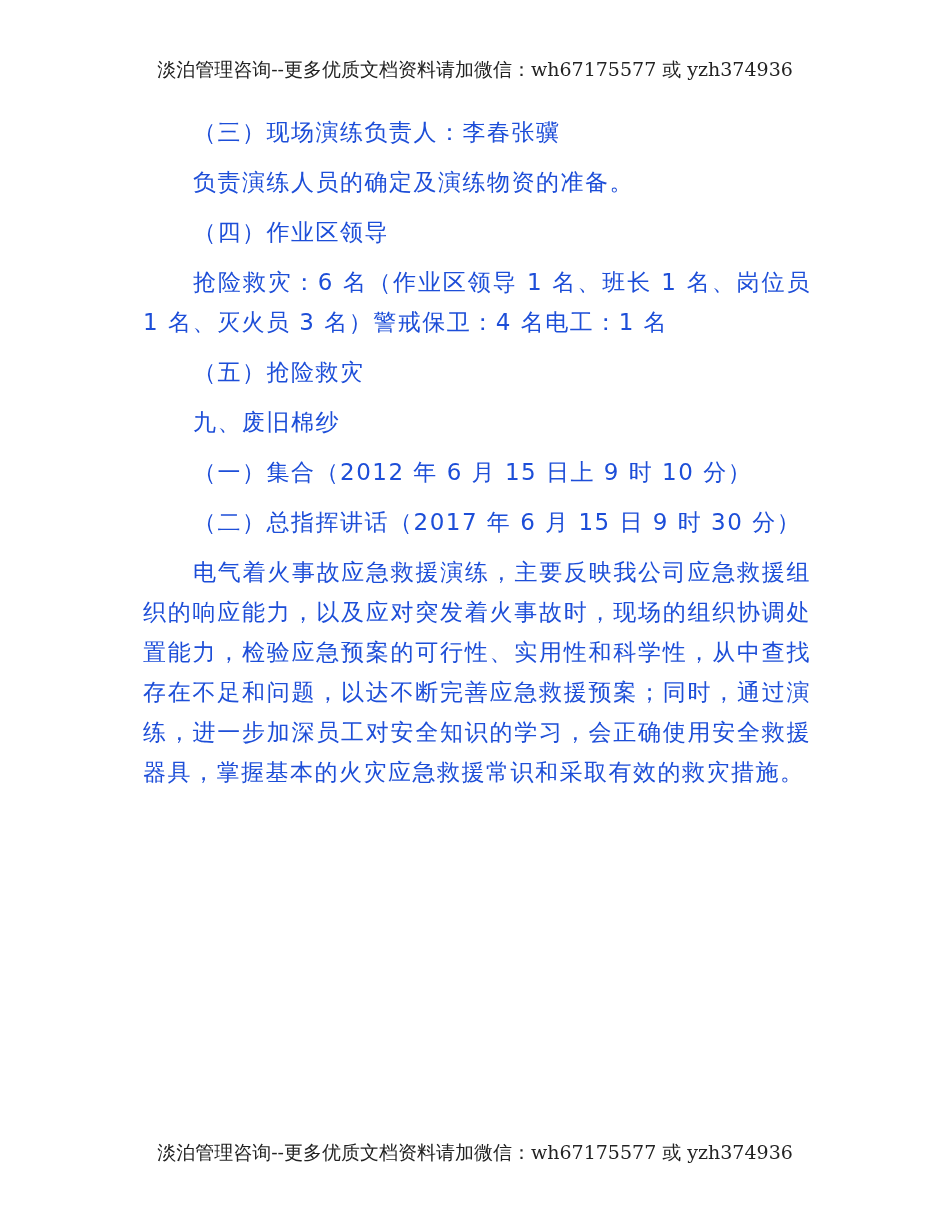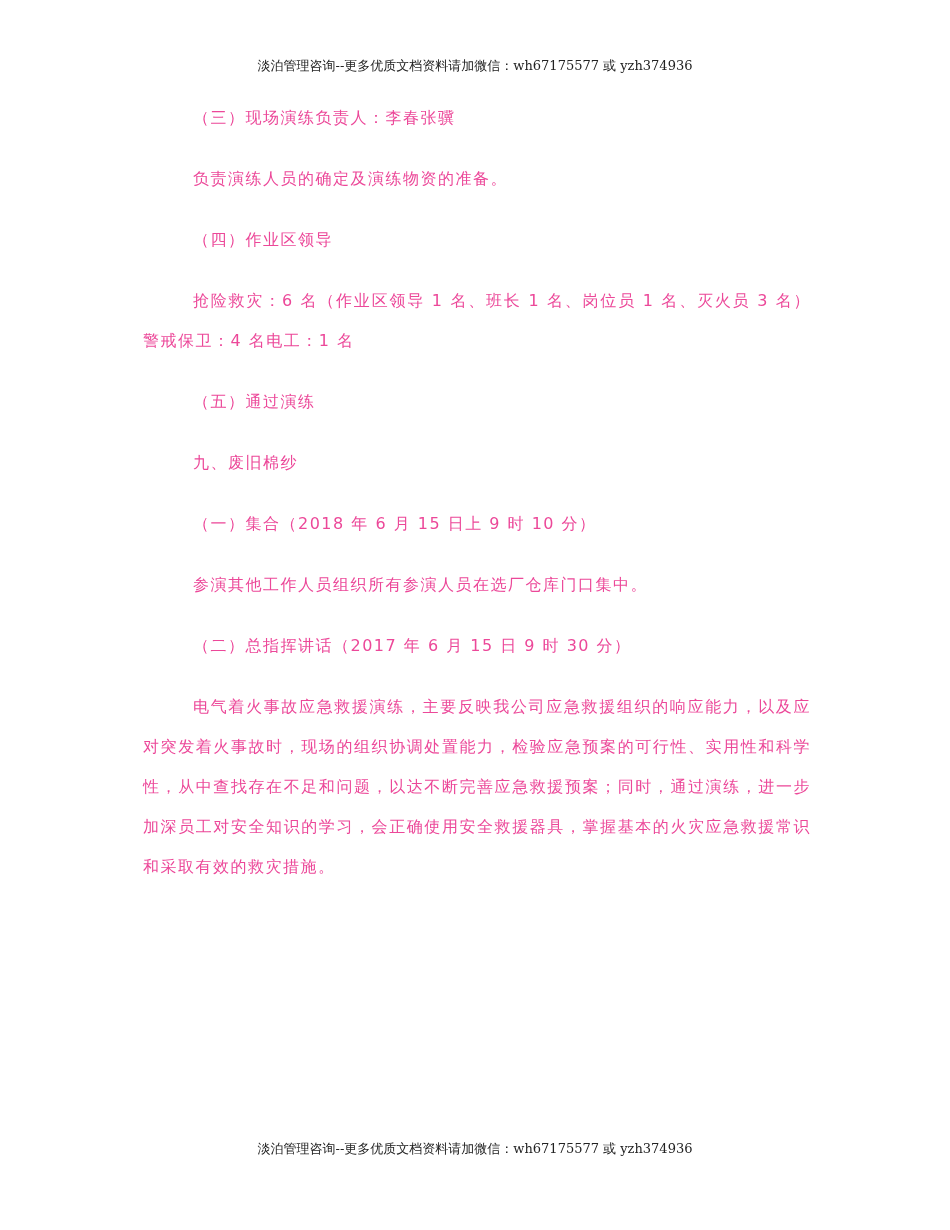--- a/index.html
+++ b/index.html
@@ -1,39 +1,38 @@
 <!DOCTYPE html>
 <html><head>
   <meta charset="utf-8">
   <style>
     html, body { margin: 0; padding: 0; background: #ffffff; }
     body { width: 950px; height: 1230px; position: relative; overflow: hidden; color: #111; }
     .hdr {
       position: absolute; left: 0; width: 950px; text-align: center;
-      font-family: "DejaVu Serif", serif; font-size: 13px; color: #222;
+      font-family: "DejaVu Serif", serif; font-size: 19px; color: #222;
     }
     .hdr.top { top: 57px; }
     .hdr.bot { top: 1140px; }
-    .body { position: absolute; left: 143px; top: 98px; width: 668px;
-      font-family: "DejaVu Sans", sans-serif; font-size: 16px; color: #ec4899; }
+    .body { position: absolute; left: 143px; top: 112px; width: 668px;
+      font-family: "DejaVu Sans", sans-serif; font-size: 23px; color: #1d4ed8; }
     .p { margin: 0; line-height: 40px; text-align: justify; letter-spacing: 1.5px; }
     .p.ind { text-indent: 50px; }
-    .gap { margin-top: 21px; }
+    .gap { margin-top: 10px; }
   </style>
 </head>
 <body>
 
 <div class="hdr top">淡泊管理咨询--更多优质文档资料请加微信：wh67175577 或 yzh374936</div>
 
 <div class="body">
   <p class="p ind">（三）现场演练负责人：李春张骥</p>
   <p class="p ind gap">负责演练人员的确定及演练物资的准备。</p>
   <p class="p ind gap">（四）作业区领导</p>
   <p class="p ind gap">抢险救灾：6 名（作业区领导 1 名、班长 1 名、岗位员 1 名、灭火员 3 名）警戒保卫：4 名电工：1 名</p>
-  <p class="p ind gap">（五）通过演练</p>
+  <p class="p ind gap">（五）抢险救灾</p>
   <p class="p ind gap">九、废旧棉纱</p>
-  <p class="p ind gap">（一）集合（2018 年 6 月 15 日上 9 时 10 分）</p>
-  <p class="p ind gap">参演其他工作人员组织所有参演人员在选厂仓库门口集中。</p>
+  <p class="p ind gap">（一）集合（2012 年 6 月 15 日上 9 时 10 分）</p>
   <p class="p ind gap">（二）总指挥讲话（2017 年 6 月 15 日 9 时 30 分）</p>
   <p class="p ind gap">电气着火事故应急救援演练，主要反映我公司应急救援组织的响应能力，以及应对突发着火事故时，现场的组织协调处置能力，检验应急预案的可行性、实用性和科学性，从中查找存在不足和问题，以达不断完善应急救援预案；同时，通过演练，进一步加深员工对安全知识的学习，会正确使用安全救援器具，掌握基本的火灾应急救援常识和采取有效的救灾措施。</p>
 </div>
 
 <div class="hdr bot">淡泊管理咨询--更多优质文档资料请加微信：wh67175577 或 yzh374936</div>
 
 </body></html>

